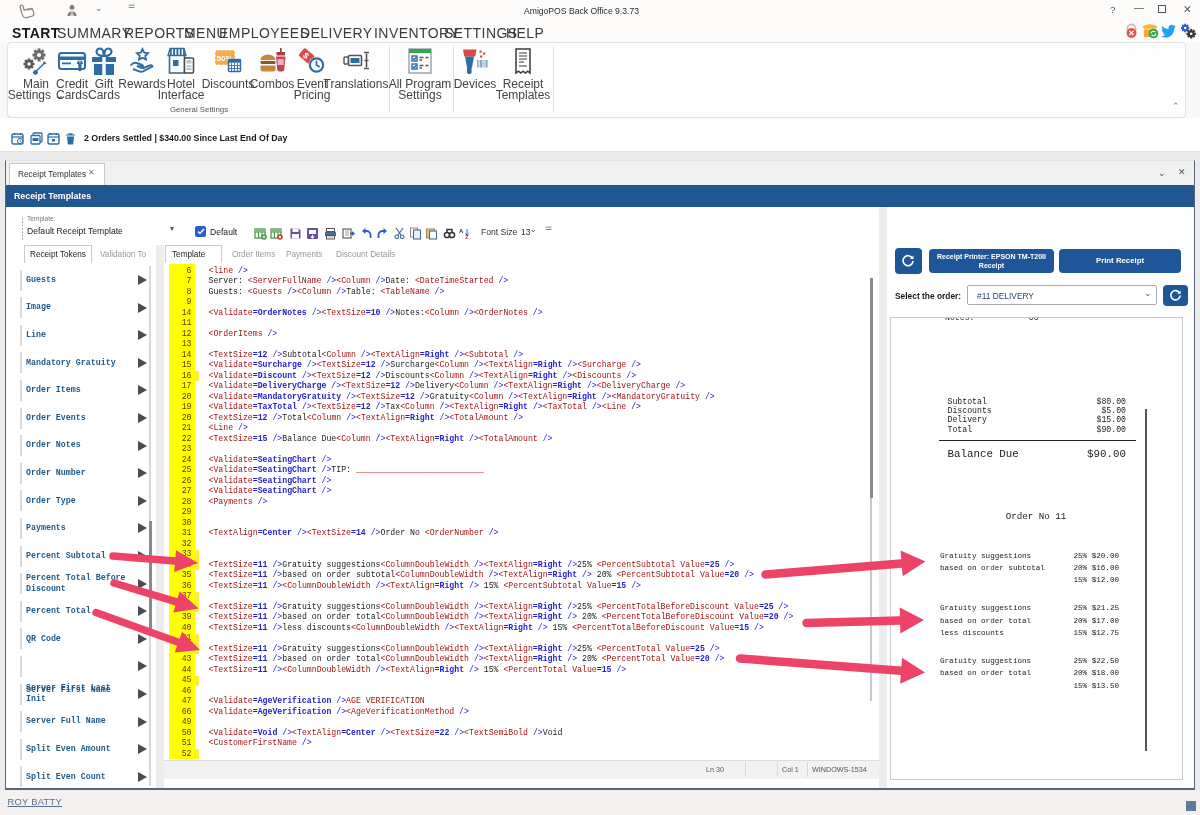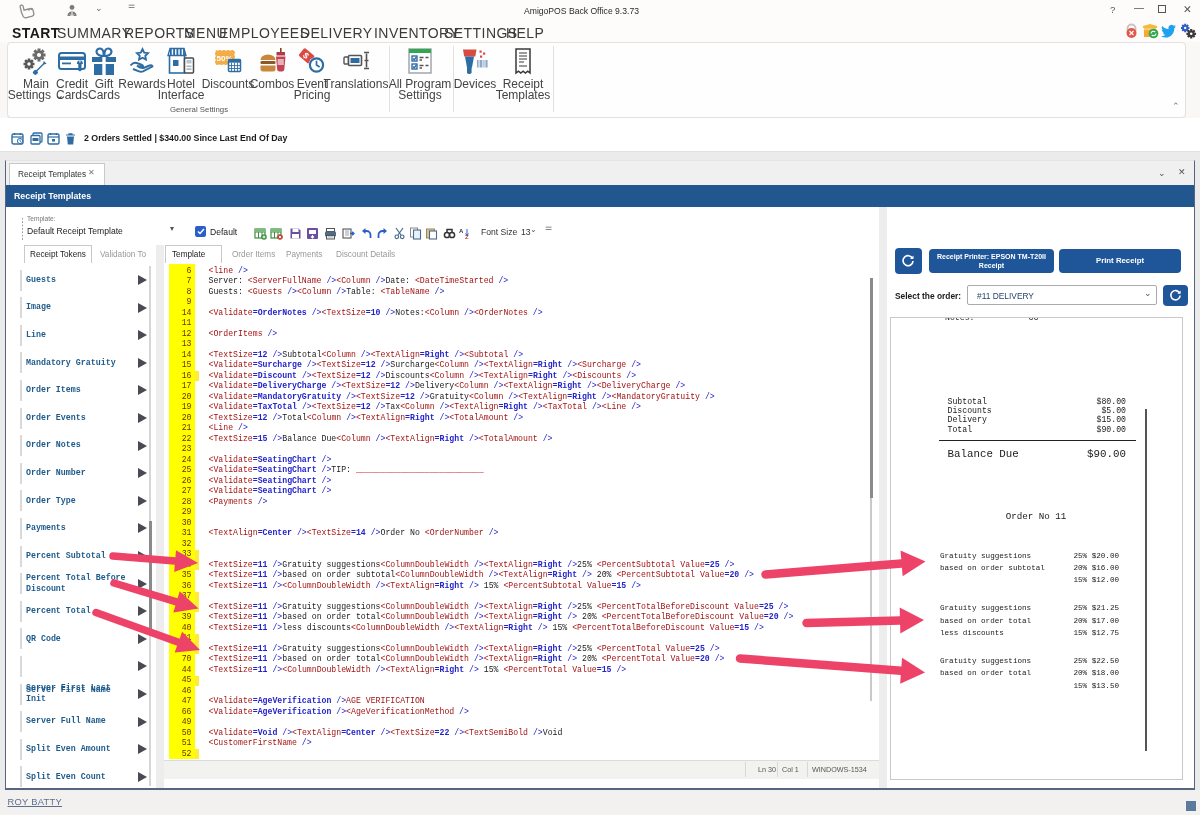--- a/index.html
+++ b/index.html
@@ -501,21 +501,21 @@
 <div class="gn" style="top:328.3px">37</div>
 <div class="gn" style="top:338.8px">38</div>
 <div class="cl" style="top:338.8px"><i style="color:#A31515">&lt;TextSize</i><b style="color:#2323CB">=11</b><i style="color:#2323CB"> /&gt;</i>Gratuity suggestions<i style="color:#A31515">&lt;ColumnDoubleWidth</i><i style="color:#2323CB"> /&gt;</i><i style="color:#A31515">&lt;TextAlign</i><b style="color:#2323CB">=Right</b><i style="color:#2323CB"> /&gt;</i>25% <i style="color:#A31515">&lt;PercentTotalBeforeDiscount</i><i style="color:#A31515"> Value</i><b style="color:#2323CB">=25</b><i style="color:#2323CB"> /&gt;</i></div>
 <div class="gn" style="top:349.3px">39</div>
 <div class="cl" style="top:349.3px"><i style="color:#A31515">&lt;TextSize</i><b style="color:#2323CB">=11</b><i style="color:#2323CB"> /&gt;</i>based on order total<i style="color:#A31515">&lt;ColumnDoubleWidth</i><i style="color:#2323CB"> /&gt;</i><i style="color:#A31515">&lt;TextAlign</i><b style="color:#2323CB">=Right</b><i style="color:#2323CB"> /&gt;</i> 20% <i style="color:#A31515">&lt;PercentTotalBeforeDiscount</i><i style="color:#A31515"> Value</i><b style="color:#2323CB">=20</b><i style="color:#2323CB"> /&gt;</i></div>
 <div class="gn" style="top:359.8px">40</div>
 <div class="cl" style="top:359.8px"><i style="color:#A31515">&lt;TextSize</i><b style="color:#2323CB">=11</b><i style="color:#2323CB"> /&gt;</i>less discounts<i style="color:#A31515">&lt;ColumnDoubleWidth</i><i style="color:#2323CB"> /&gt;</i><i style="color:#A31515">&lt;TextAlign</i><b style="color:#2323CB">=Right</b><i style="color:#2323CB"> /&gt;</i> 15% <i style="color:#A31515">&lt;PercentTotalBeforeDiscount</i><i style="color:#A31515"> Value</i><b style="color:#2323CB">=15</b><i style="color:#2323CB"> /&gt;</i></div>
 <div class="gn" style="top:370.3px">41</div>
 <div class="gn" style="top:380.8px">42</div>
 <div class="cl" style="top:380.8px"><i style="color:#A31515">&lt;TextSize</i><b style="color:#2323CB">=11</b><i style="color:#2323CB"> /&gt;</i>Gratuity suggestions<i style="color:#A31515">&lt;ColumnDoubleWidth</i><i style="color:#2323CB"> /&gt;</i><i style="color:#A31515">&lt;TextAlign</i><b style="color:#2323CB">=Right</b><i style="color:#2323CB"> /&gt;</i>25% <i style="color:#A31515">&lt;PercentTotal</i><i style="color:#A31515"> Value</i><b style="color:#2323CB">=25</b><i style="color:#2323CB"> /&gt;</i></div>
-<div class="gn" style="top:391.3px">70</div>
+<div class="gn" style="top:391.3px">43</div>
 <div class="cl" style="top:391.3px"><i style="color:#A31515">&lt;TextSize</i><b style="color:#2323CB">=11</b><i style="color:#2323CB"> /&gt;</i>based on order total<i style="color:#A31515">&lt;ColumnDoubleWidth</i><i style="color:#2323CB"> /&gt;</i><i style="color:#A31515">&lt;TextAlign</i><b style="color:#2323CB">=Right</b><i style="color:#2323CB"> /&gt;</i> 20% <i style="color:#A31515">&lt;PercentTotal</i><i style="color:#A31515"> Value</i><b style="color:#2323CB">=20</b><i style="color:#2323CB"> /&gt;</i></div>
 <div class="gn" style="top:401.8px">44</div>
 <div class="cl" style="top:401.8px"><i style="color:#A31515">&lt;TextSize</i><b style="color:#2323CB">=11</b><i style="color:#2323CB"> /&gt;</i><i style="color:#A31515">&lt;ColumnDoubleWidth</i><i style="color:#2323CB"> /&gt;</i><i style="color:#A31515">&lt;TextAlign</i><b style="color:#2323CB">=Right</b><i style="color:#2323CB"> /&gt;</i> 15% <i style="color:#A31515">&lt;PercentTotal</i><i style="color:#A31515"> Value</i><b style="color:#2323CB">=15</b><i style="color:#2323CB"> /&gt;</i></div>
 <div class="gn" style="top:412.3px">45</div>
 <div class="gn" style="top:422.8px">46</div>
 <div class="gn" style="top:433.3px">47</div>
 <div class="cl" style="top:433.3px"><i style="color:#A31515">&lt;Validate</i><b style="color:#2323CB">=AgeVerification</b><i style="color:#2323CB"> /&gt;</i><i style="color:#A31515">AGE VERIFICATION</i></div>
 <div class="gn" style="top:443.8px">66</div>
 <div class="cl" style="top:443.8px"><i style="color:#A31515">&lt;Validate</i><b style="color:#2323CB">=AgeVerification</b><i style="color:#2323CB"> /&gt;</i><i style="color:#A31515">&lt;AgeVerificationMethod</i><i style="color:#2323CB"> /&gt;</i></div>
 <div class="gn" style="top:454.3px">49</div>
@@ -529,21 +529,21 @@
 <div style="position:absolute;left:31.5px;top:297.0px;width:4px;height:10px;background:#FFEB3B"></div>
 <div style="position:absolute;left:31.5px;top:328.5px;width:4px;height:10px;background:#FFEB3B"></div>
 <div style="position:absolute;left:31.5px;top:339.0px;width:4px;height:10px;background:#FFEB3B"></div>
 <div style="position:absolute;left:31.5px;top:370.5px;width:4px;height:10px;background:#FFEB3B"></div>
 <div style="position:absolute;left:31.5px;top:381.0px;width:4px;height:10px;background:#FFEB3B"></div>
 <div style="position:absolute;left:31.5px;top:412.5px;width:4px;height:10px;background:#FFEB3B"></div>
 <div style="position:absolute;left:31.5px;top:486.0px;width:4px;height:10px;background:#FFEB3B"></div>
 </div>
       </div>
 <div class="abs" style="left:157.5px;top:553px;width:723px;height:19px;background:#F2F2F0;border-top:1px solid #DCDCDC"></div>
-<div class="abs" style="left:752px;top:558px;font-size:7.2px;color:#555">Ln 30</div>
+<div class="abs" style="left:700px;top:558px;font-size:7.2px;color:#555">Ln 30</div>
 <div class="abs" style="left:776px;top:558px;font-size:7.2px;color:#555">Col 1</div>
 <div class="abs" style="left:806px;top:558px;font-size:7.2px;color:#555">WINDOWS-1534</div>
 <div class="abs" style="left:739px;top:555px;width:1px;height:15px;background:#D8D8D8"></div>
 <div class="abs" style="left:771px;top:555px;width:1px;height:15px;background:#D8D8D8"></div>
 <div class="abs" style="left:801px;top:555px;width:1px;height:15px;background:#D8D8D8"></div>
 <div class="abs" style="left:864px;top:71px;width:2px;height:423px;background:#C9C9C9"></div>
 <div class="abs" style="left:863.5px;top:71px;width:3px;height:220px;background:#8A8A8A"></div>
 <div class="abs" style="left:872.5px;top:0px;width:8.5px;height:582px;background:#EDEDED"></div>
 <div id="rightpanel"></div>
 <div class="bluebtn" style="left:889px;top:41px;width:27px;height:26px"></div>

